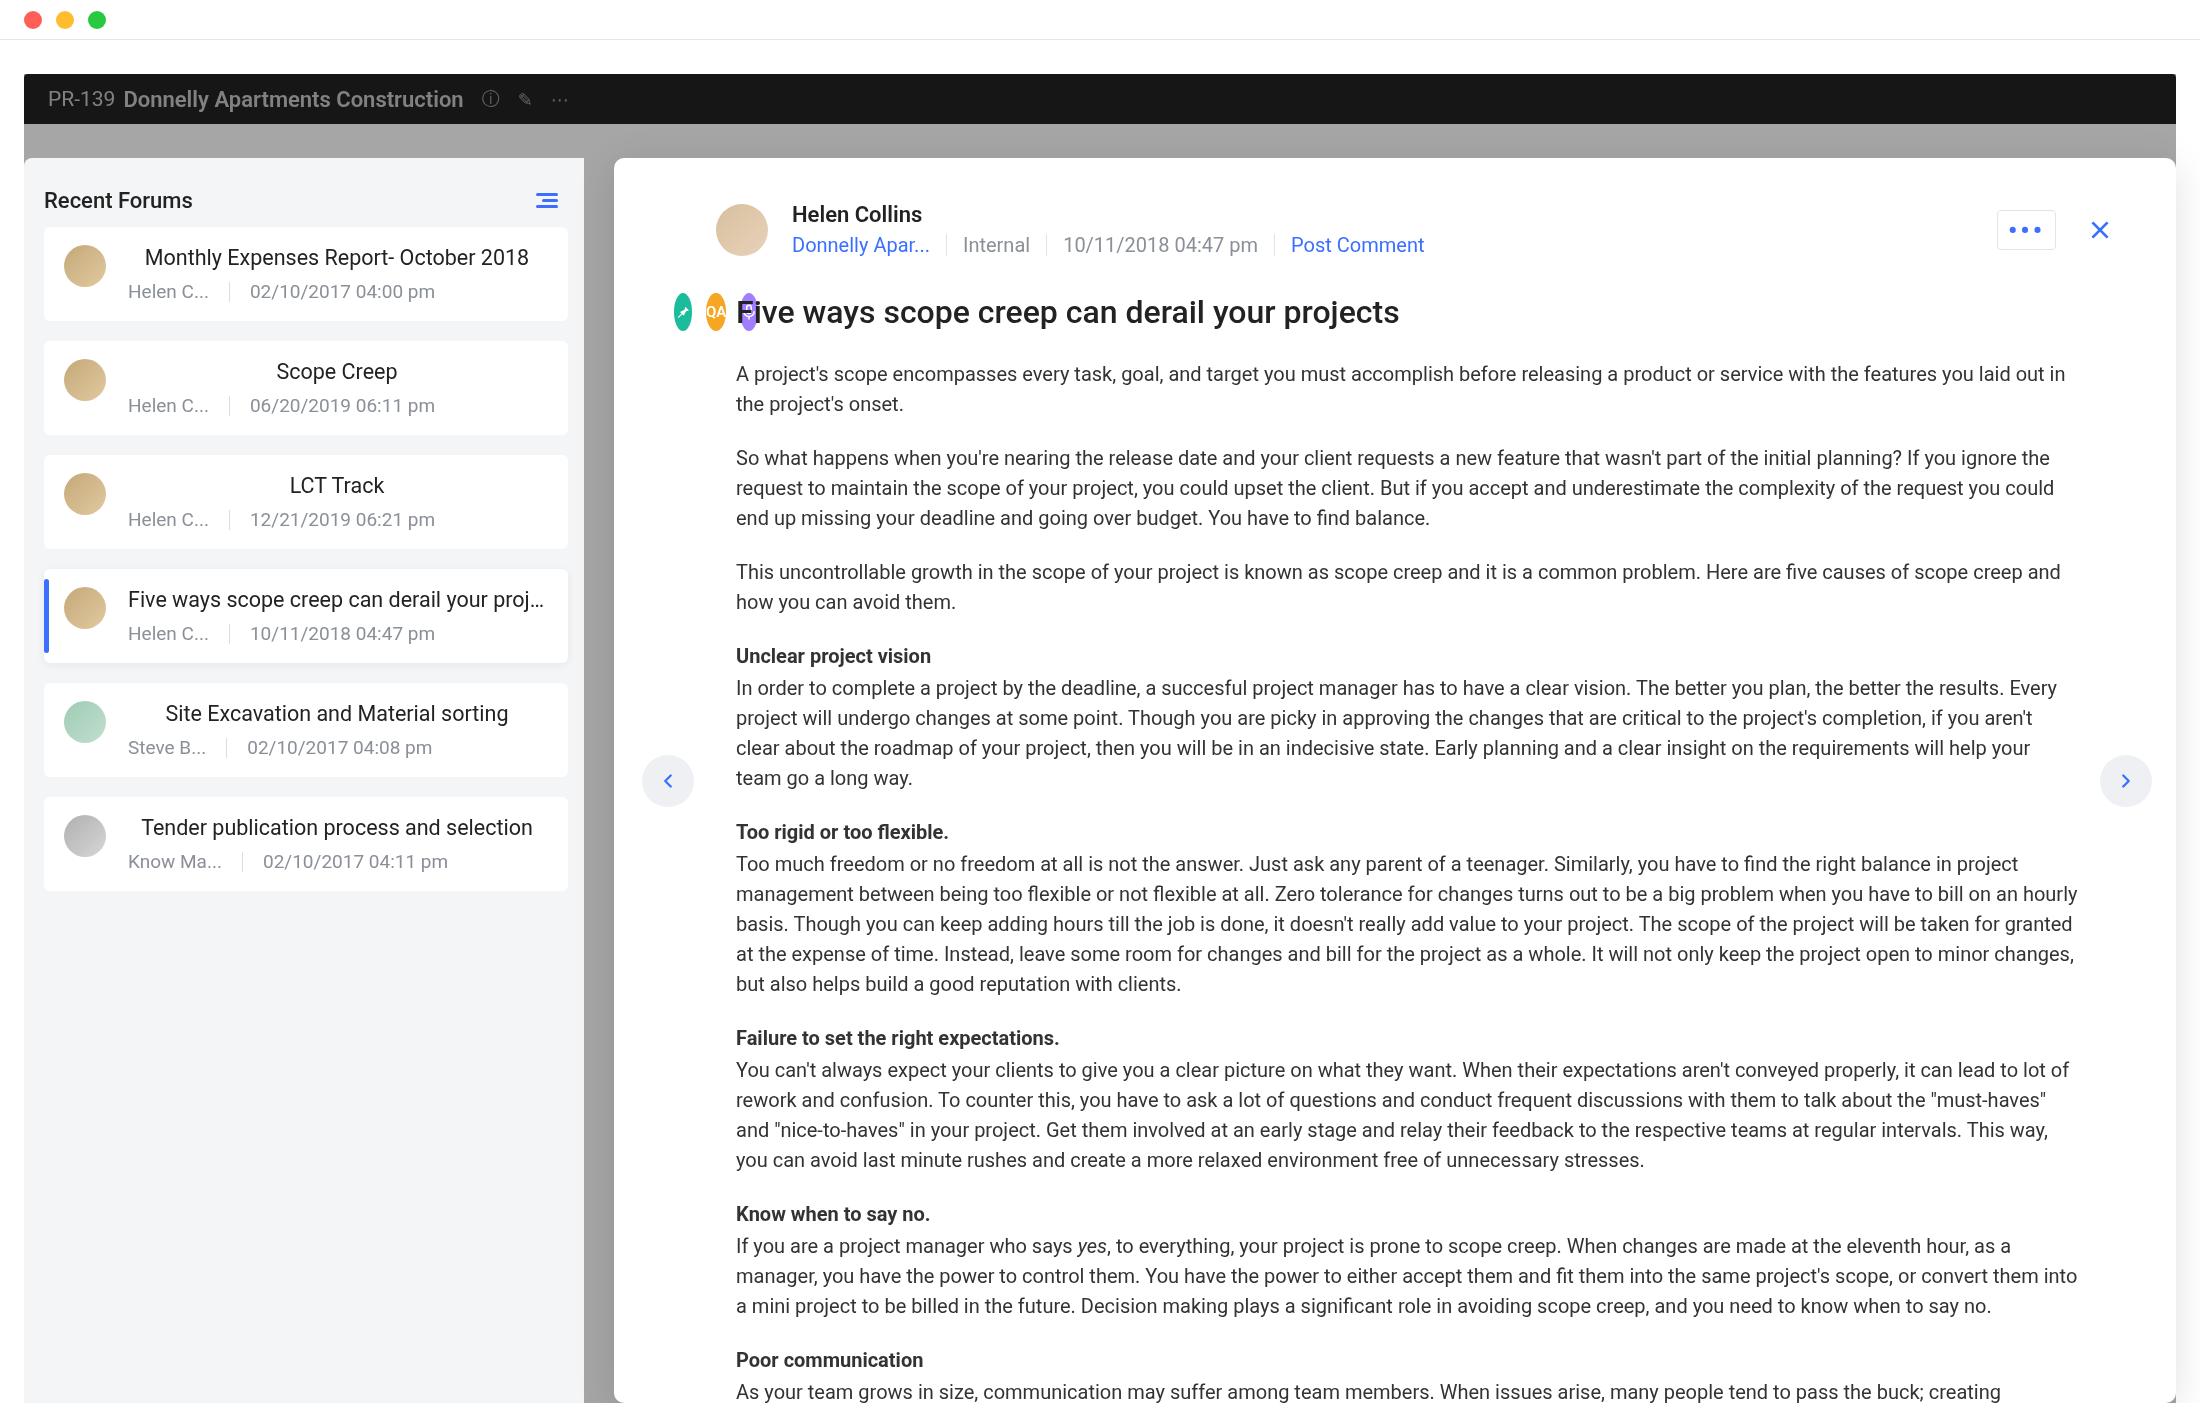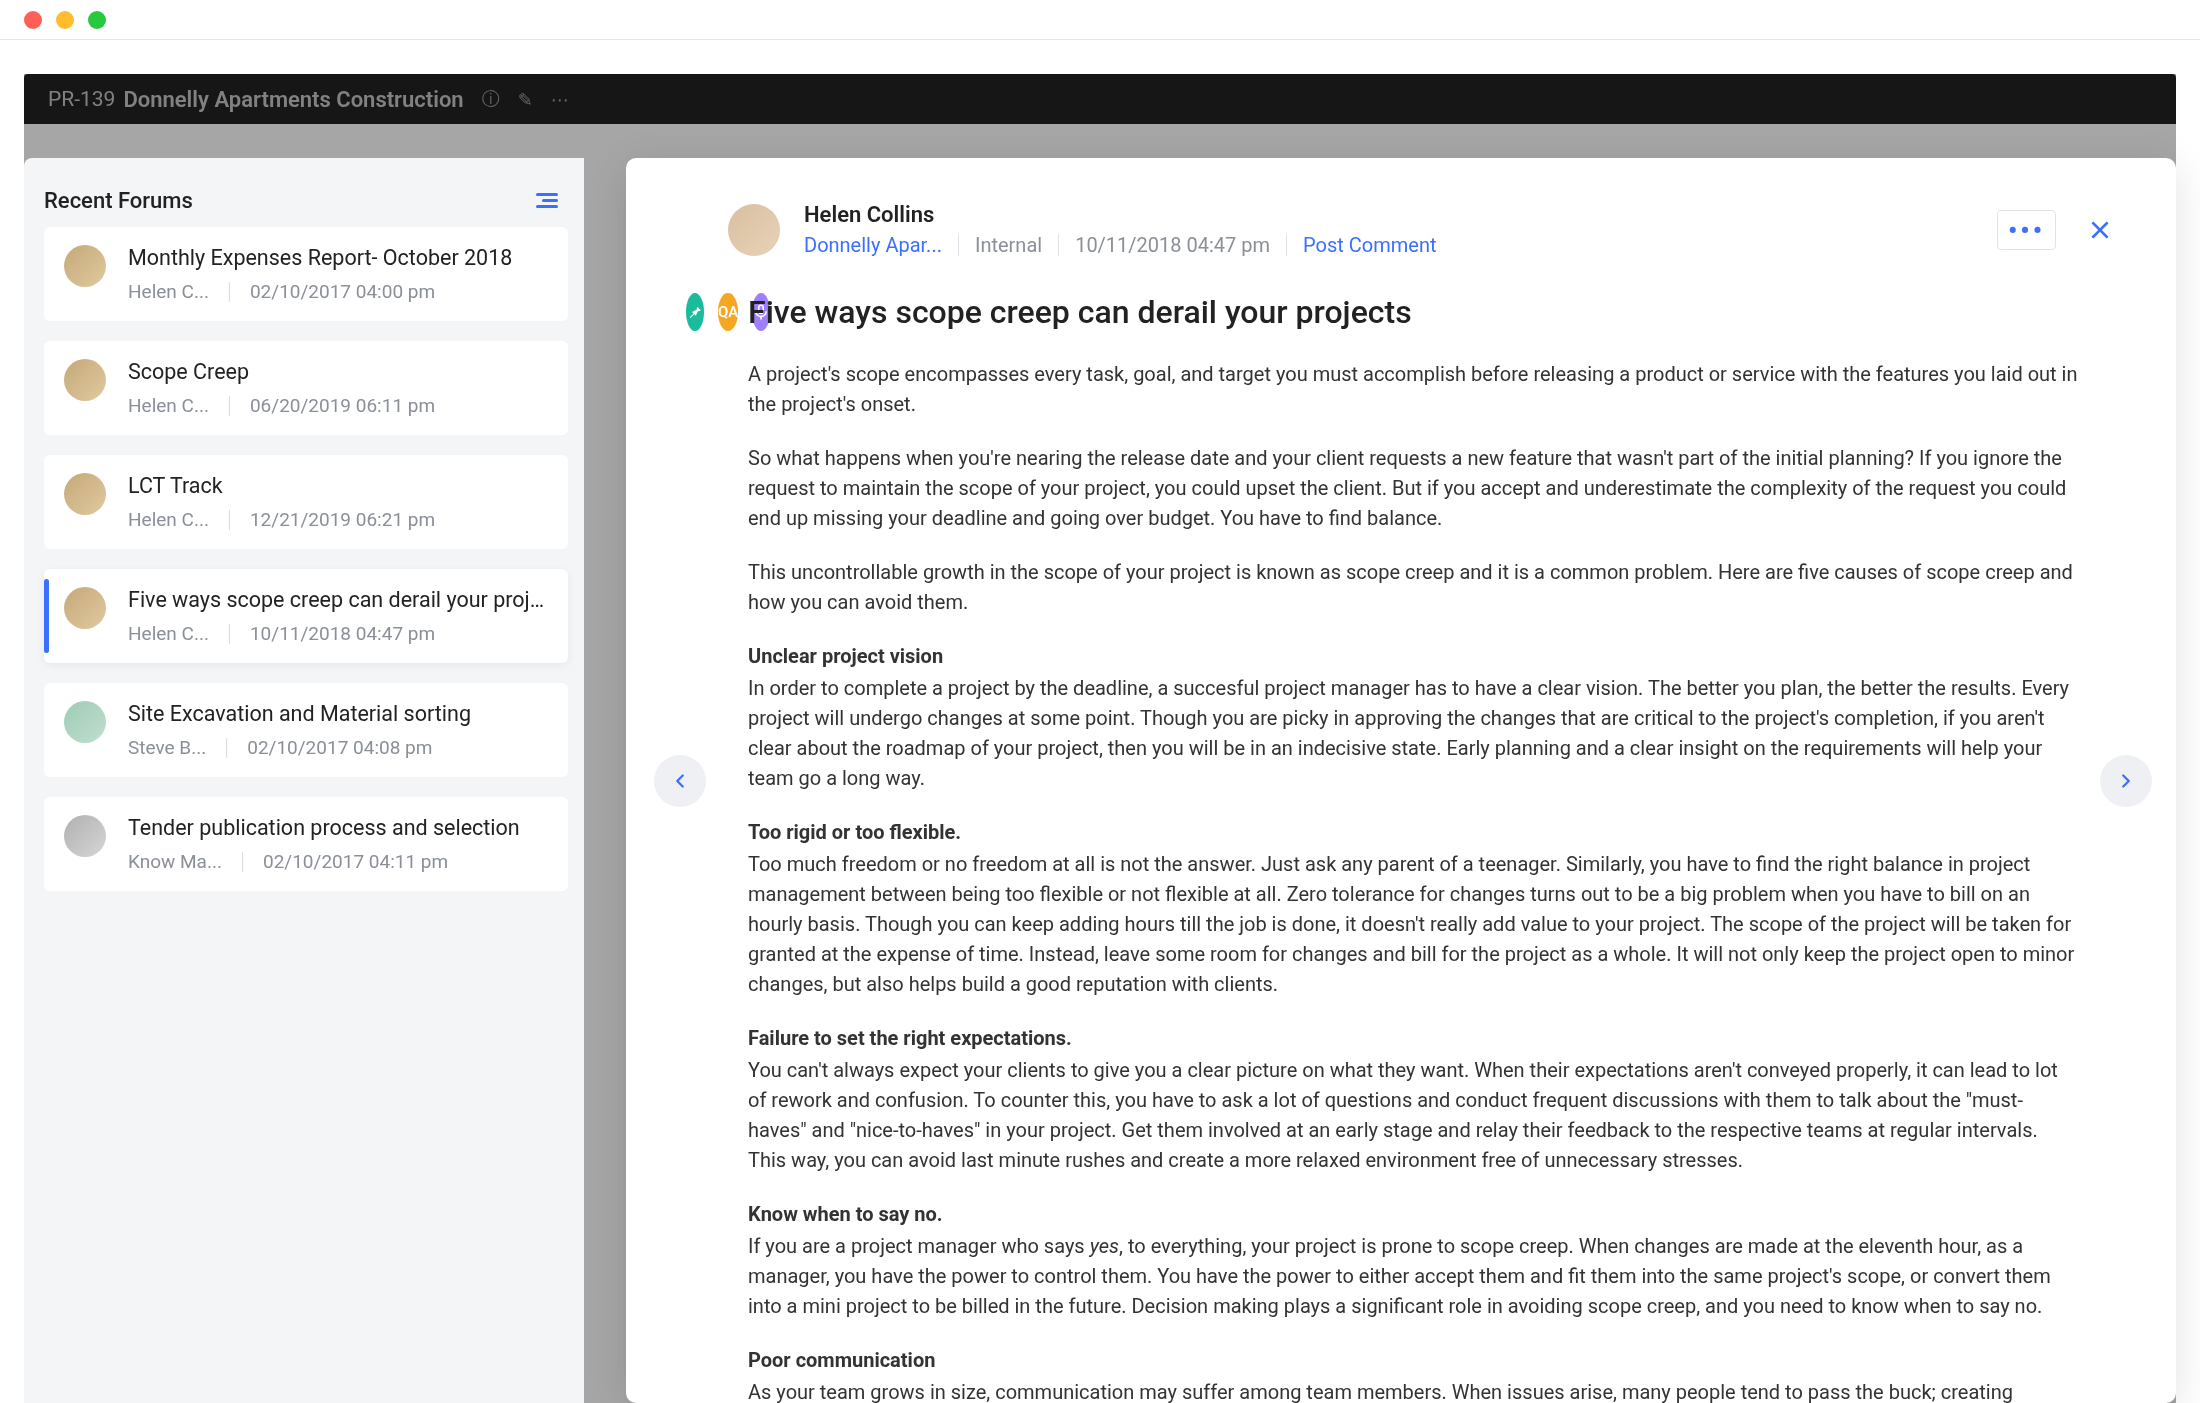--- a/index.html
+++ b/index.html
@@ -72,21 +72,21 @@
   }
 
   
   .modal-layer {
     position: absolute;
     top: 118px;
     left: 24px;
     right: 24px;
     bottom: 0;
     display: flex;
-    gap: 12px;
+    gap: 0;
   }
 
   
   .sidebar {
     width: 560px;
     background: #f4f5f7;
     border-radius: 8px 0 0 0;
     padding: 30px 16px 16px 20px;
   }
   .sidebar-header {
@@ -145,21 +145,21 @@
     display: flex;
     align-items: center;
     justify-content: center;
     color: #7a5c3a;
     font-size: 12px;
     overflow:hidden;
   }
   .avatar.alt1{ background: linear-gradient(135deg,#c4a978,#e1c9a0);}
   .avatar.alt2{ background: linear-gradient(135deg,#9eccb5,#c2dece);}
   .avatar.alt3{ background: linear-gradient(135deg,#b0b0b0,#d6d6d6);}
-  .forum-body { flex: 1; min-width: 0; }
+  .forum-body { flex: 1; min-width: 0; text-align: center; }
   .forum-title {
     font-size: 21.5px;
     color: #222;
     margin-bottom: 10px;
     white-space: nowrap;
     overflow: hidden;
     text-overflow: ellipsis;
   }
   .forum-meta {
     display: flex;

